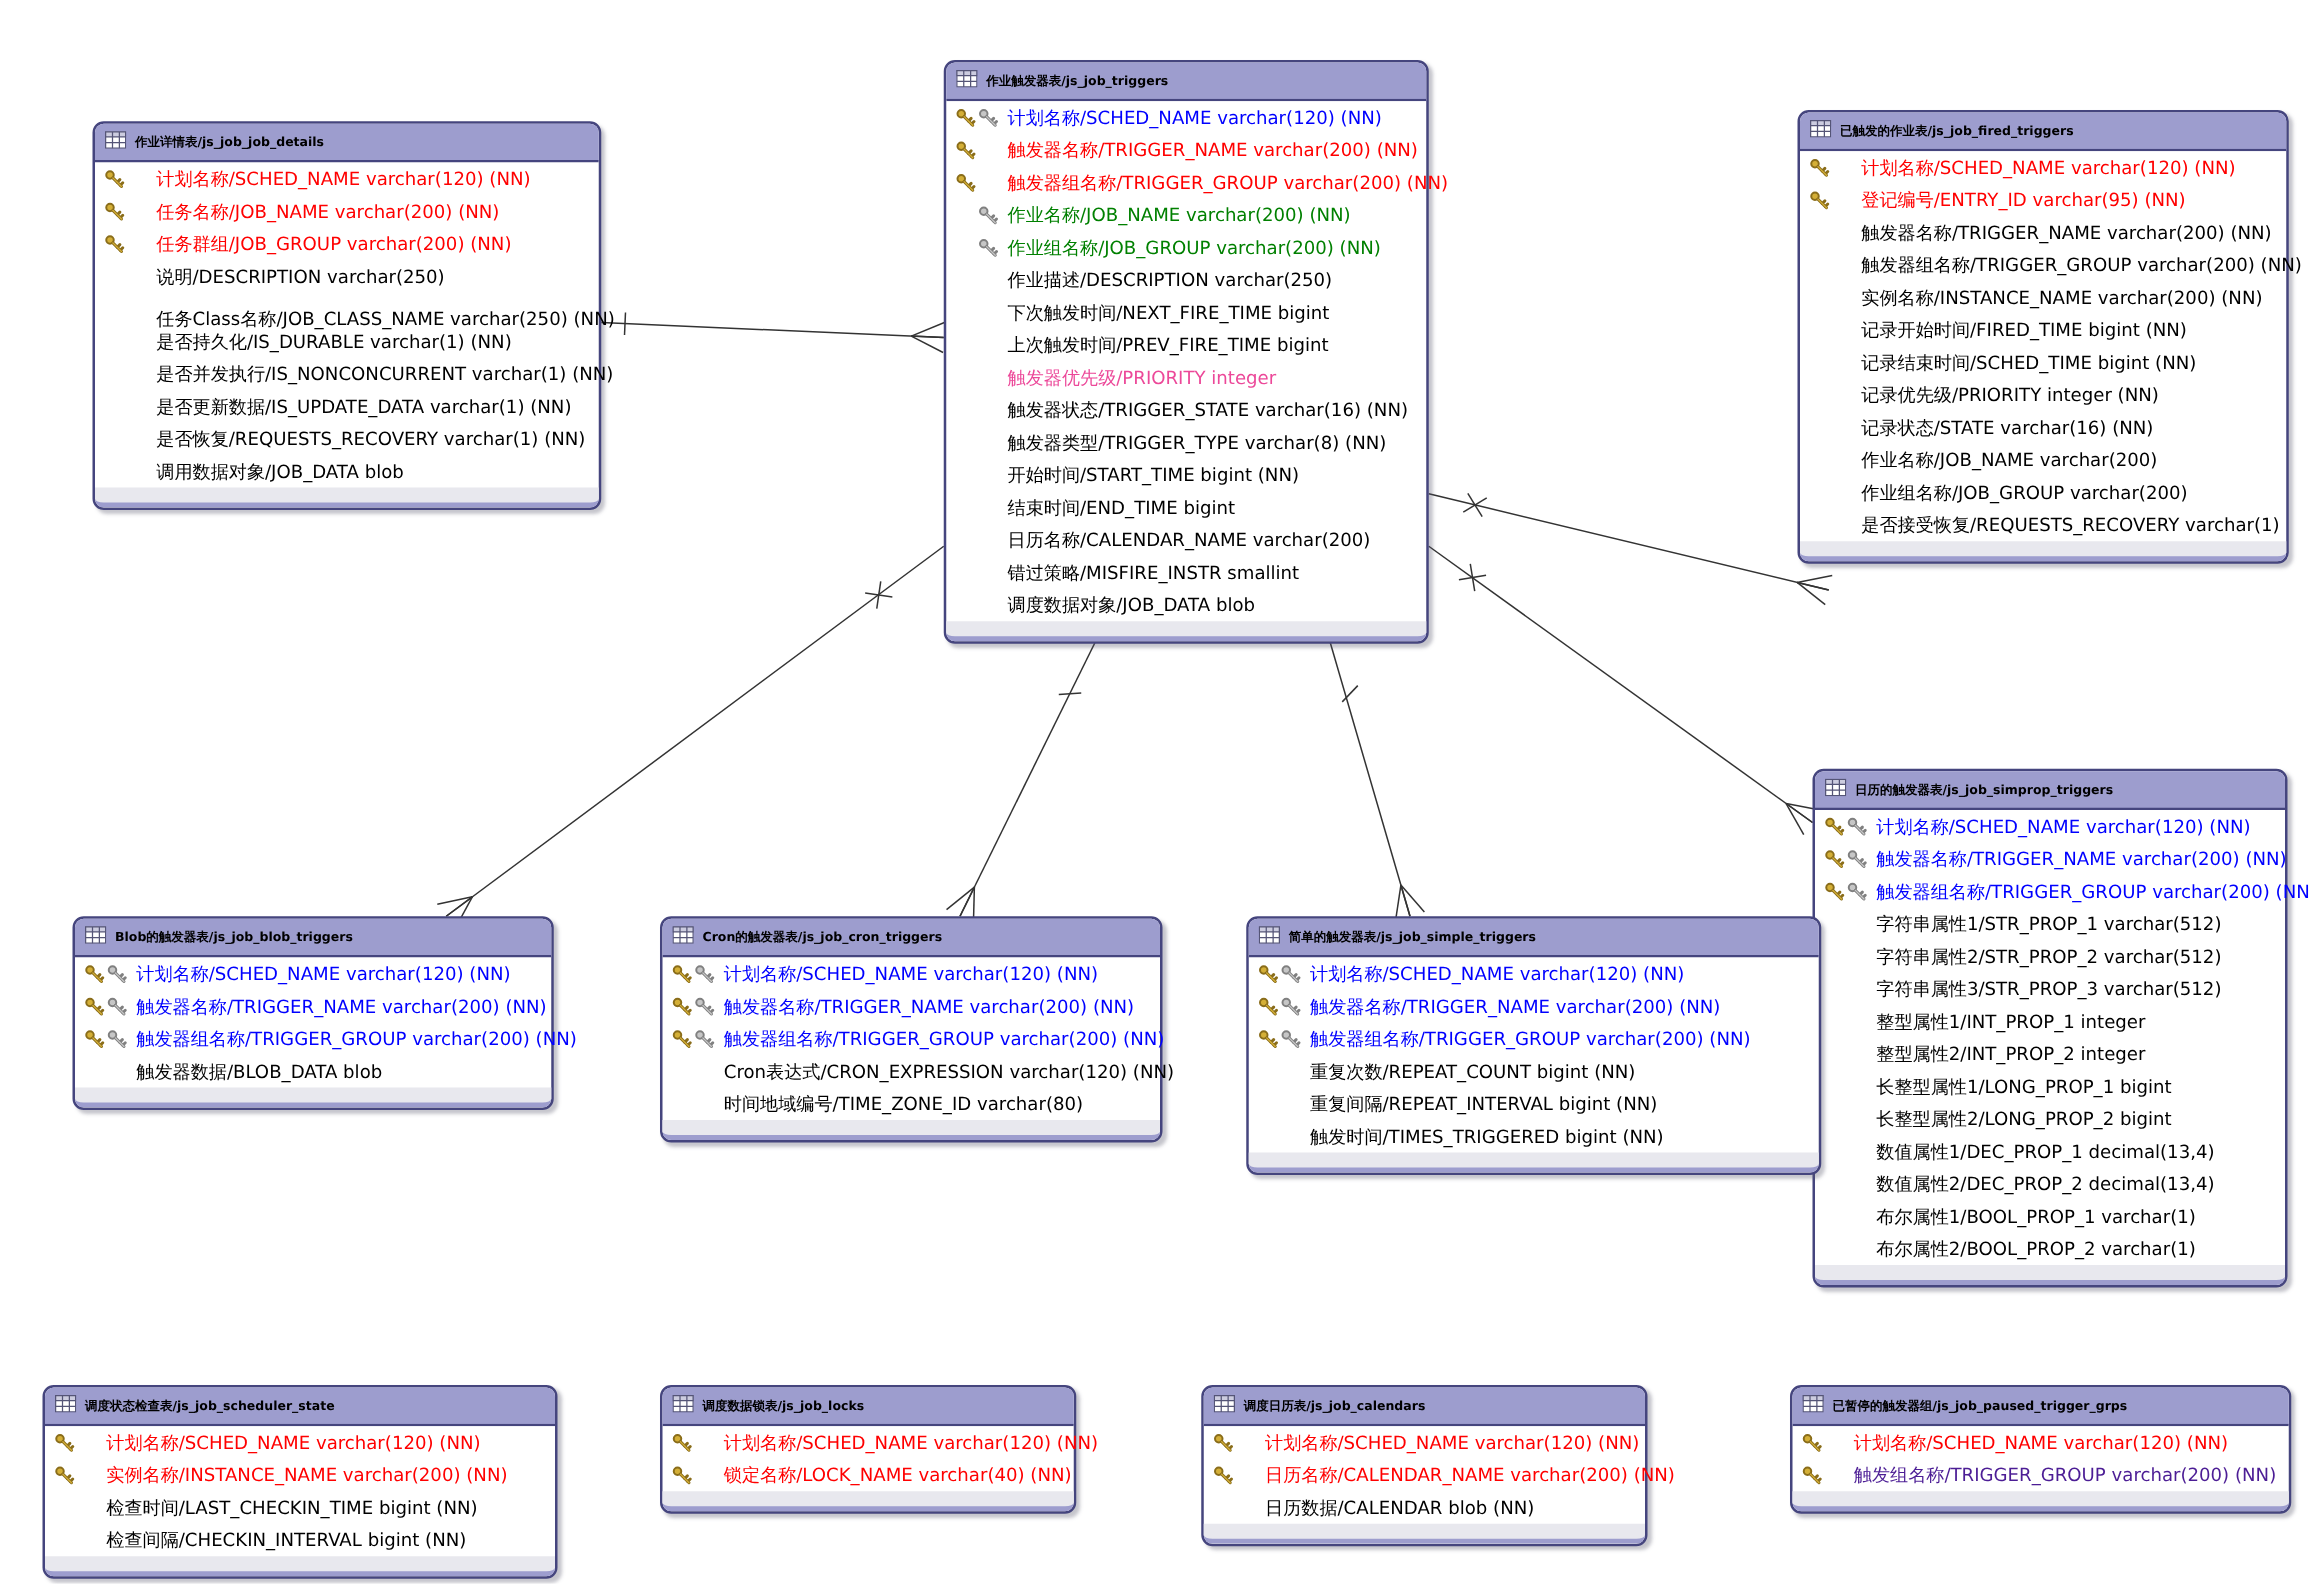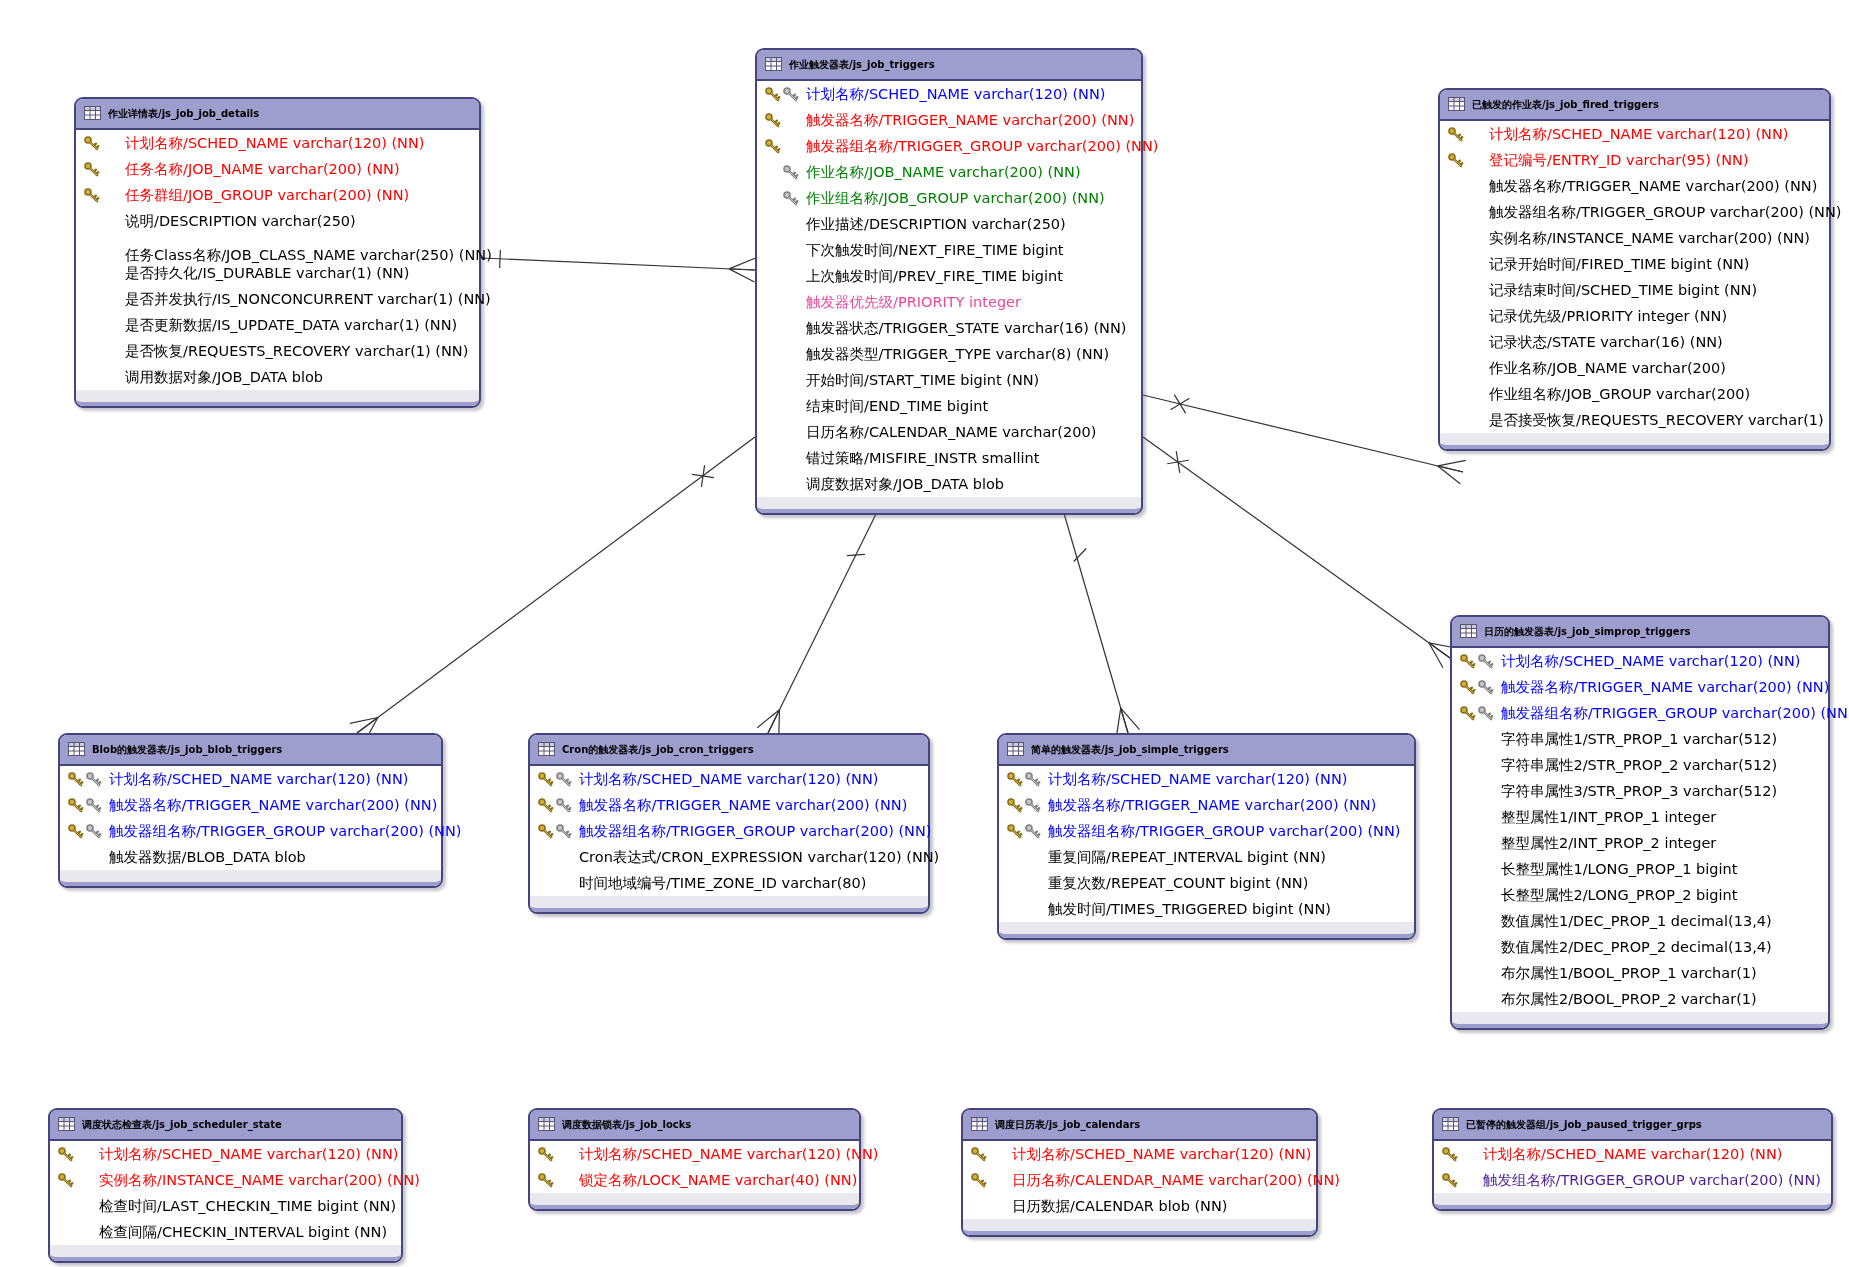--- a/index.html
+++ b/index.html
@@ -827,21 +827,21 @@
           <span class="field-text" style="color: rgb(0, 0, 0);">Cron表达式/CRON_EXPRESSION varchar(120) (NN)</span>
         </div>
         <div class="field-row">
           <span class="keyslot"></span>
           <span class="keyslot"></span>
           <span class="field-text" style="color: rgb(0, 0, 0);">时间地域编号/TIME_ZONE_ID varchar(80)</span>
         </div>
       </div>
       <div class="db-table-footer"></div>
     </div>
-    <div class="db-table" style="left: 997px; top: 733px; width: 419px;">
+    <div class="db-table" style="left: 997px; top: 733px; width: 460px;">
       <div class="db-table-header">
         <span><svg width="17" height="14" viewBox="0 0 17 14">
     <rect x="0.5" y="0.5" width="16" height="13" fill="#ffffff" stroke="#555577"></rect>
     <rect x="0.5" y="0.5" width="16" height="4" fill="#ccccdf" stroke="#555577"></rect>
     <line x1="6" y1="0.5" x2="6" y2="13.5" stroke="#555577"></line>
     <line x1="11.5" y1="0.5" x2="11.5" y2="13.5" stroke="#555577"></line>
     <line x1="0.5" y1="9" x2="16.5" y2="9" stroke="#555577"></line>
   </svg></span>
         <span>简单的触发器表/js_job_simple_triggers</span>
       </div>
@@ -929,36 +929,36 @@
     <g stroke="#c6c6c6" stroke-width="1" stroke-linecap="round">
       <path d="M7.3 7.3 L14.2 14.2"></path>
     </g>
   </svg>
           </span>
           <span class="field-text" style="color: rgb(0, 0, 255);">触发器组名称/TRIGGER_GROUP varchar(200) (NN)</span>
         </div>
         <div class="field-row">
           <span class="keyslot"></span>
           <span class="keyslot"></span>
+          <span class="field-text" style="color: rgb(0, 0, 0);">重复次数/REPEAT_COUNT bigint (NN)</span>
+        </div>
+        <div class="field-row">
+          <span class="keyslot"></span>
+          <span class="keyslot"></span>
           <span class="field-text" style="color: rgb(0, 0, 0);">重复间隔/REPEAT_INTERVAL bigint (NN)</span>
-        </div>
-        <div class="field-row">
-          <span class="keyslot"></span>
-          <span class="keyslot"></span>
-          <span class="field-text" style="color: rgb(0, 0, 0);">重复次数/REPEAT_COUNT bigint (NN)</span>
         </div>
         <div class="field-row">
           <span class="keyslot"></span>
           <span class="keyslot"></span>
           <span class="field-text" style="color: rgb(0, 0, 0);">触发时间/TIMES_TRIGGERED bigint (NN)</span>
         </div>
       </div>
       <div class="db-table-footer"></div>
     </div>
-    <div class="db-table" style="left: 48px; top: 1108px; width: 355px;">
+    <div class="db-table" style="left: 34px; top: 1108px; width: 412px;">
       <div class="db-table-header">
         <span><svg width="17" height="14" viewBox="0 0 17 14">
     <rect x="0.5" y="0.5" width="16" height="13" fill="#ffffff" stroke="#555577"></rect>
     <rect x="0.5" y="0.5" width="16" height="4" fill="#ccccdf" stroke="#555577"></rect>
     <line x1="6" y1="0.5" x2="6" y2="13.5" stroke="#555577"></line>
     <line x1="11.5" y1="0.5" x2="11.5" y2="13.5" stroke="#555577"></line>
     <line x1="0.5" y1="9" x2="16.5" y2="9" stroke="#555577"></line>
   </svg></span>
         <span>调度状态检查表/js_job_scheduler_state</span>
       </div>

